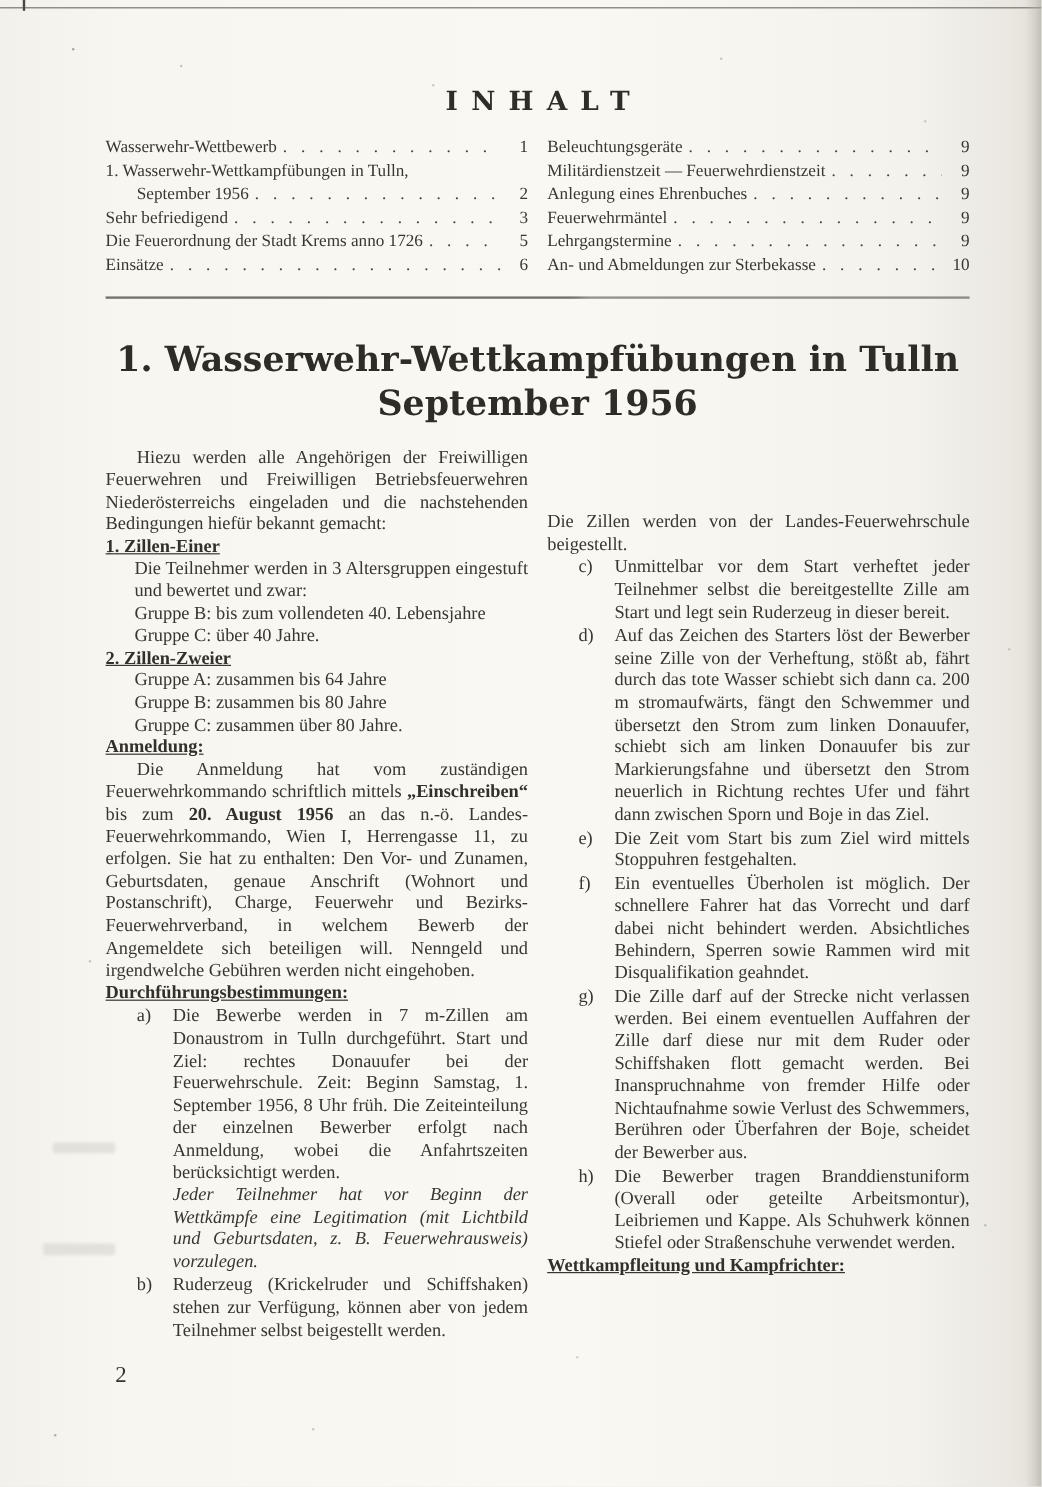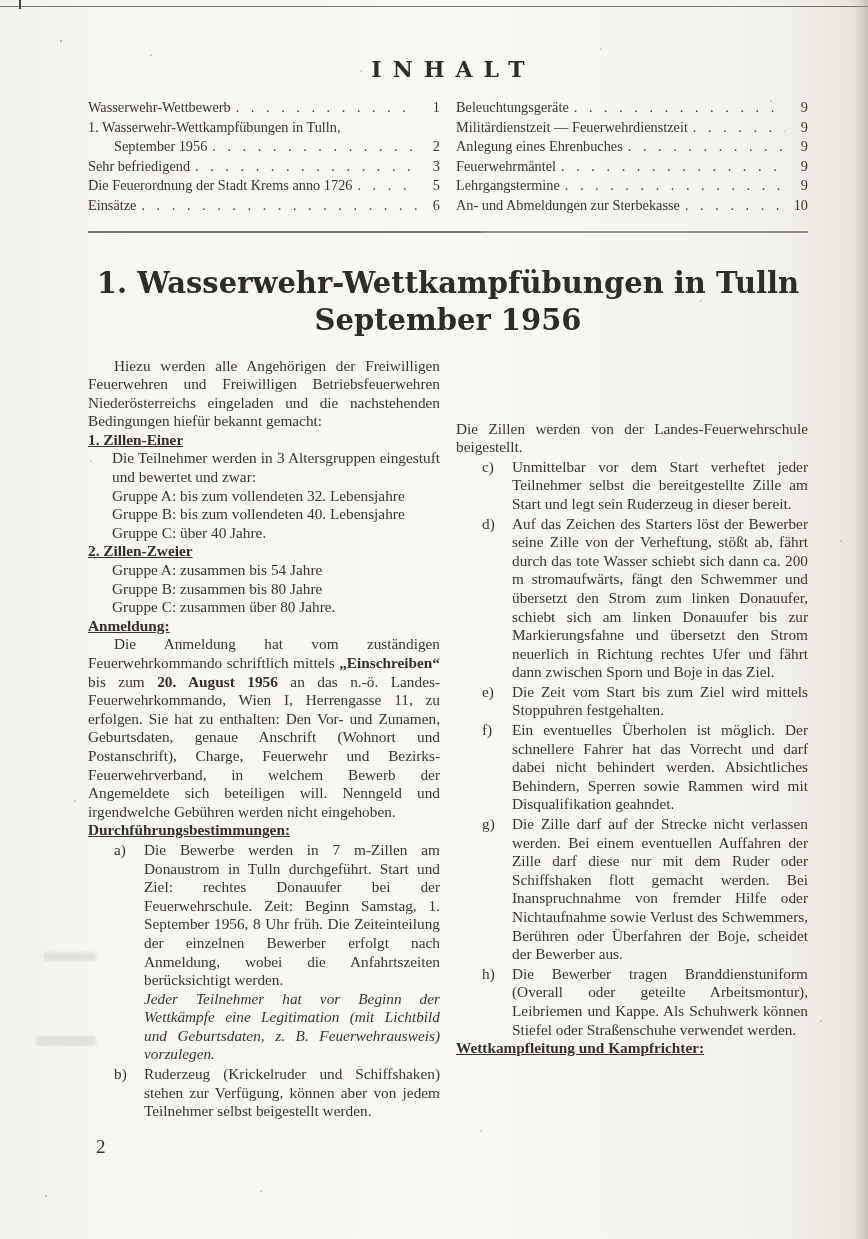--- a/index.html
+++ b/index.html
@@ -28,21 +28,21 @@
       540px 8px 0 rgba(90,88,80,.3), 710px 60px 0 rgba(90,88,80,.28),
       30px 420px 0 rgba(90,88,80,.3), 14px 760px 0 rgba(90,88,80,.3),
       780px 500px 0 rgba(90,88,80,.25), 760px 980px 0 rgba(90,88,80,.3),
       200px 1150px 0 rgba(90,88,80,.3), -15px 1155px 0 rgba(90,88,80,.45),
       420px 1090px 0 rgba(90,88,80,.25), 640px 260px 0 rgba(90,88,80,.25);
   }
   .smudge { position:absolute; background:#8e8c84; opacity:.18; filter:blur(1.2px); border-radius:2px; }
   .smudge-1 { left:44px; top:952px; width:52px; height:9px; }
   .smudge-2 { left:36px; top:1036px; width:60px; height:10px; }
 
-  .content { position:relative; width:720px; margin:0 auto 0 88px; padding-top:56px; }
+  .content { position:relative; width:720px; margin:0 auto 0 88px; padding-top:72px; }
 
   
   .toc-title {
     margin:0 0 16px 0;
     text-align:center;
     font-family:"DejaVu Serif", serif;
     font-size:22px; font-weight:bold;
     letter-spacing:11px; text-indent:11px;
     color:#2f2d28;
   }
@@ -177,28 +177,27 @@
     </div>
 
     <div class="columns">
 
       <div class="col">
         <p class="indent">Hiezu werden alle Angehörigen der Freiwilligen Feuerwehren und Freiwilligen Betriebsfeuerwehren Niederösterreichs eingeladen und die nachstehenden Bedingungen hiefür bekannt gemacht:</p>
 
         <p class="sec-title head-line"><b>1. Zillen-Einer</b></p>
         <div class="sec-body">
           <p>Die Teilnehmer werden in 3 Altersgruppen eingestuft und bewertet und zwar:</p>
-          <div class="sec-line">Gruppe A: bis zum vollendeten 32. Lebensjahre</div>
           <div class="sec-line">Gruppe B: bis zum vollendeten 40. Lebensjahre</div>
           <div class="sec-line">Gruppe C: über 40 Jahre.</div>
         </div>
 
         <p class="sec-title head-line"><b>2. Zillen-Zweier</b></p>
         <div class="sec-body">
-          <div class="sec-line">Gruppe A: zusammen bis 54 Jahre</div>
+          <div class="sec-line">Gruppe A: zusammen bis 64 Jahre</div>
           <div class="sec-line">Gruppe B: zusammen bis 80 Jahre</div>
           <div class="sec-line">Gruppe C: zusammen über 80 Jahre.</div>
         </div>
 
         <p class="head-line"><b>Anmeldung:</b></p>
         <p class="indent"><span>Die Anmeldung hat vom zuständigen Feuerwehrkommando schriftlich mittels </span><b>„Einschreiben“</b><span> bis zum </span><b>20. August 1956</b><span> an das n.-ö. Landes-Feuerwehrkommando, Wien I, Herrengasse 11, zu erfolgen. Sie hat zu enthalten: Den Vor- und Zunamen, Geburtsdaten, genaue Anschrift (Wohnort und Postanschrift), Charge, Feuerwehr und Bezirks-Feuerwehrverband, in welchem Bewerb der Angemeldete sich beteiligen will. Nenngeld und irgendwelche Gebühren werden nicht eingehoben.</span></p>
 
         <p class="head-line"><b>Durchführungsbestimmungen:</b></p>
 
         <div class="li">

